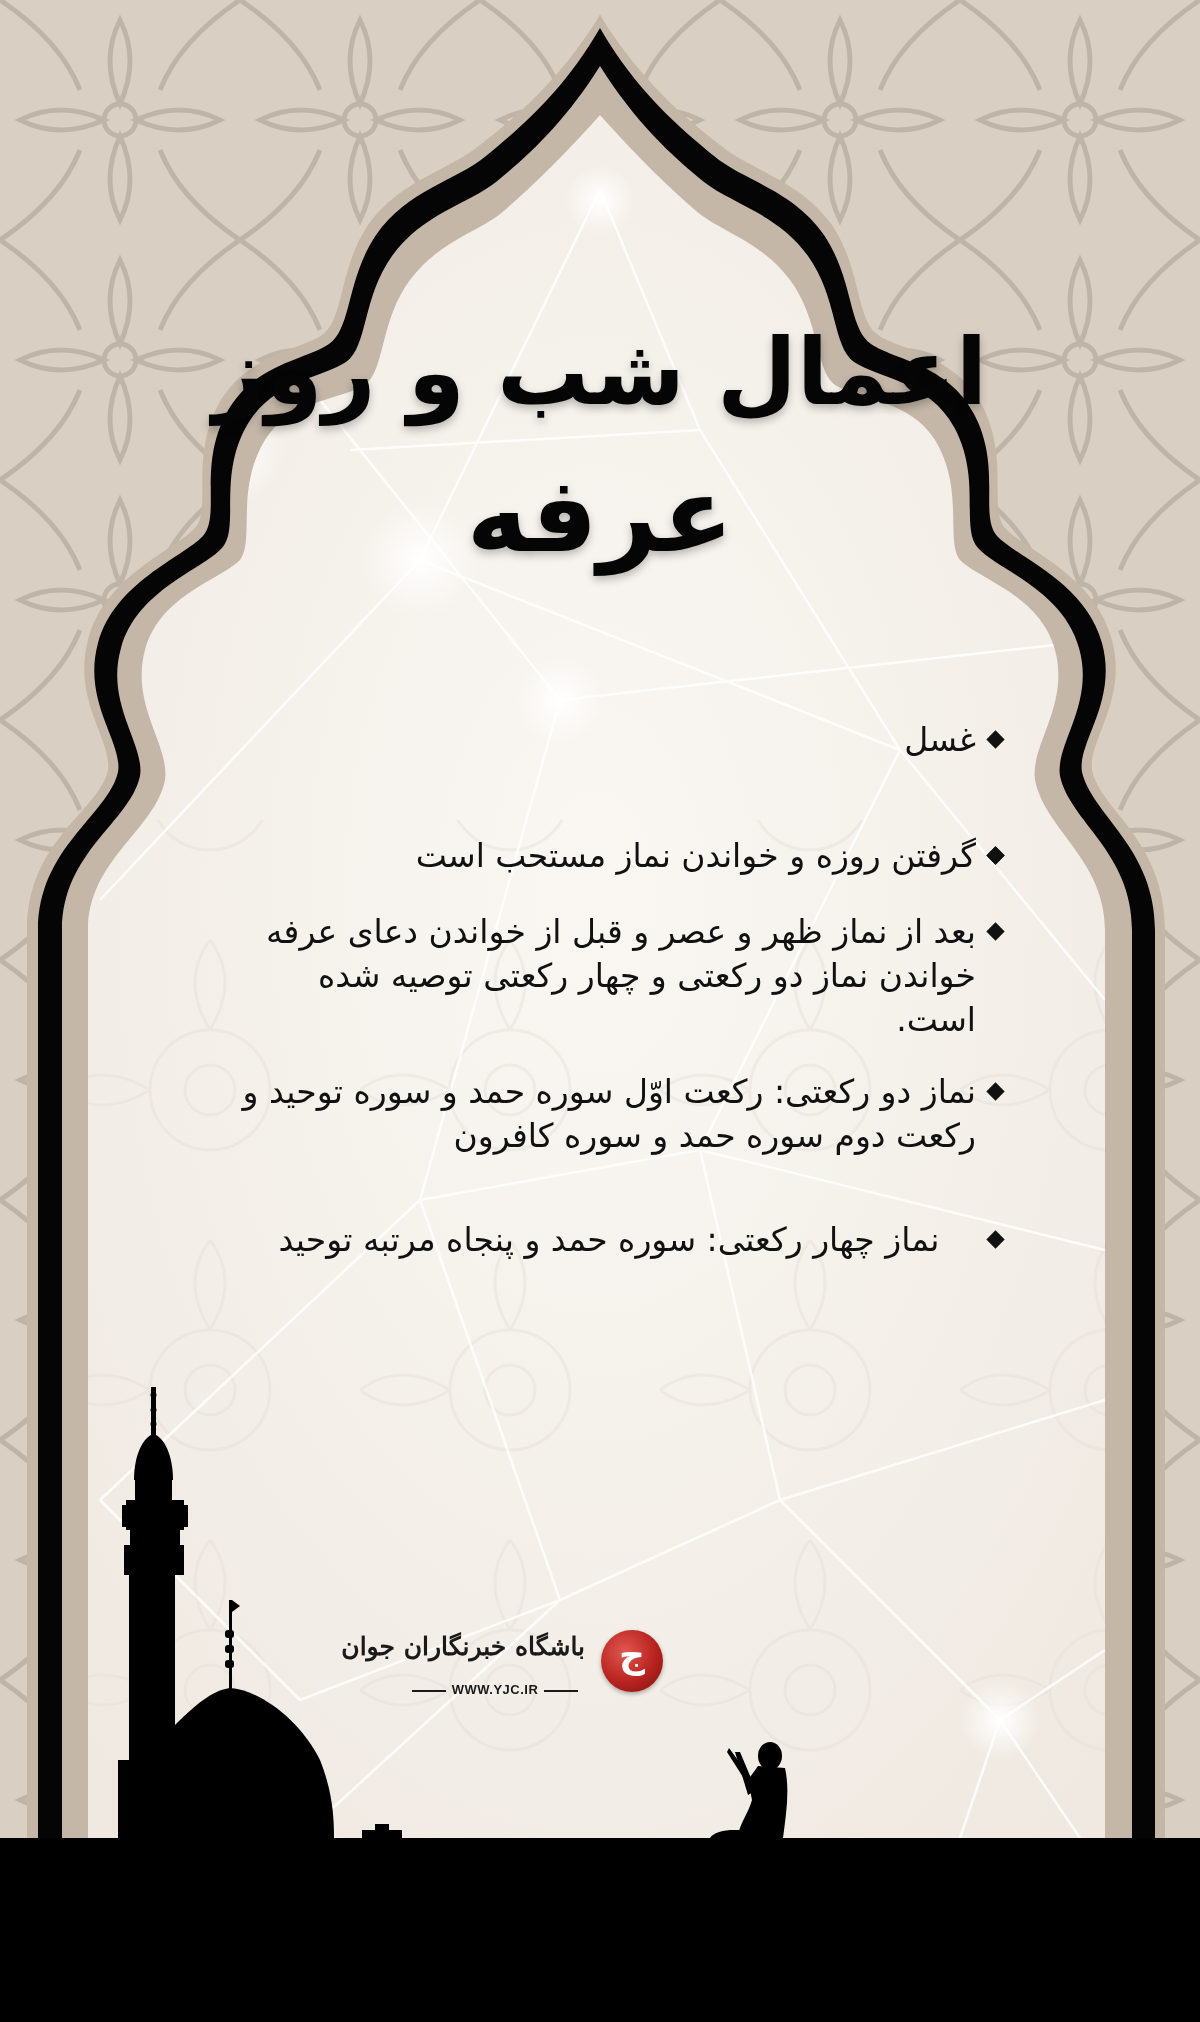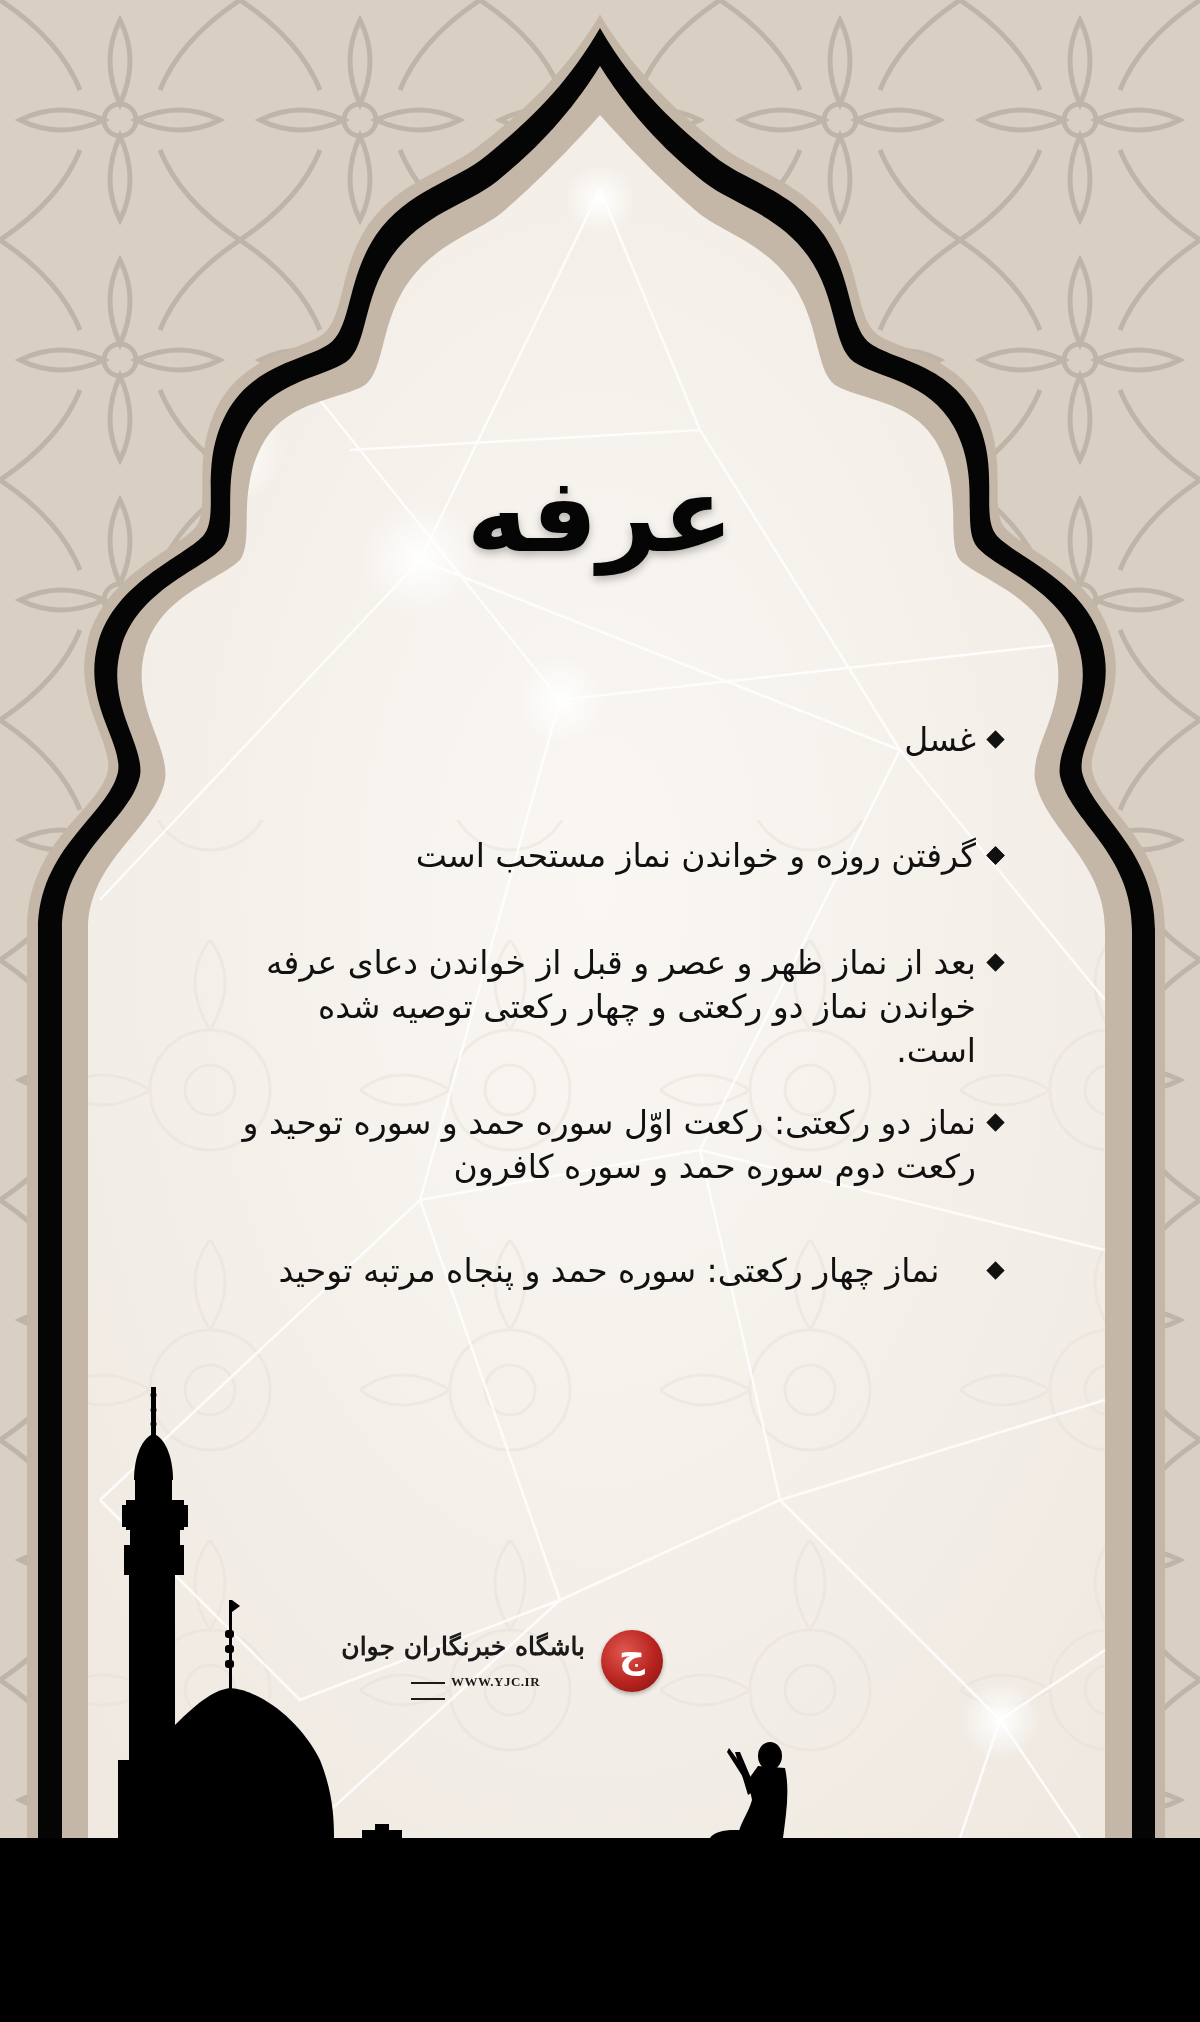--- a/index.html
+++ b/index.html
@@ -24,22 +24,22 @@
     background: #111; transform: rotate(45deg);
   }
   .logo {
     position: absolute; left: 405px; top: 1628px; width: 260px; height: 90px;
   }
   .logo-text {
     position: absolute; right: 80px; top: 4px; font-family: "DejaVu Serif", serif;
     font-size: 25px; font-weight: bold; color: #1a1a1a; direction: rtl; white-space: nowrap;
   }
   .logo-url {
-    position: absolute; left: 0; top: 46px; width: 180px; 
-    font-family: Liberation Serif, serif; font-weight: bold; font-size: 13px; color: #1a1a1a; letter-spacing: 0.5px;
+    position: absolute; left: 0; top: 54px; width: 180px; text-align: center;
+    font-family: Liberation Sans, sans-serif; font-weight: bold; font-size: 13px; color: #1a1a1a; letter-spacing: 0.5px;
   }
   .logo-url::before, .logo-url::after {
     content: ""; display: inline-block; width: 34px; height: 2px; background: #1a1a1a; vertical-align: middle; margin: 0 6px;
   }
   .logo-badge {
     position: absolute; right: 2px; top: 2px; width: 62px; height: 62px; border-radius: 50%;
     background: radial-gradient(circle at 38% 35%, #e0584f 0%, #b8231f 55%, #7e1210 100%);
     box-shadow: 0 2px 4px rgba(0,0,0,0.3);
   }
   .logo-badge-glyph {
@@ -160,31 +160,32 @@
 
     <g fill="#000">
       <ellipse cx="770" cy="1756" rx="12" ry="14"></ellipse>
       <path d="M 758 1766 L 785 1768 C 790 1790 786 1815 783 1838 L 740 1838 C 735 1830 748 1815 752 1800 L 748 1780 Z"></path>
       <path d="M 756 1790 L 740 1752 L 735 1752 L 748 1795 Z"></path>
       <path d="M 750 1788 L 727 1752 L 729 1748 L 754 1782 Z"></path>
       <path d="M 710 1838 C 715 1830 735 1828 750 1832 L 750 1838 Z"></path>
     </g>
   </svg>
 
+  <div class="title title-line1">اعمال شب و روز</div>
   <div class="title title-line2">عرفه</div>
 
   <ul class="list">
     <li class="list-item" style="margin-bottom:72px;">
       <span class="bullet"></span>
       <span>غسل</span>
     </li>
     <li class="list-item" style="margin-bottom:56px;">
       <span class="bullet"></span>
     </li>
-    <li class="list-item" style="margin-bottom:63px;">
+    <li class="list-item" style="margin-bottom:32px;">
       <span class="bullet"></span>
       <span>گرفتن روزه و خواندن نماز مستحب است</span>
     </li>
     <li class="list-item" style="margin-bottom:28px; width:740px;">
       <span class="bullet"></span>
       <span>بعد از نماز ظهر و عصر و قبل از خواندن دعای عرفه خواندن نماز دو رکعتی و چهار رکعتی توصیه شده است.</span>
     </li>
     <li class="list-item" style="margin-bottom:60px;">
       <span class="bullet"></span>
       <span>نماز دو رکعتی: رکعت اوّل سوره حمد و سوره توحید و رکعت دوم سوره حمد و سوره کافرون</span>

